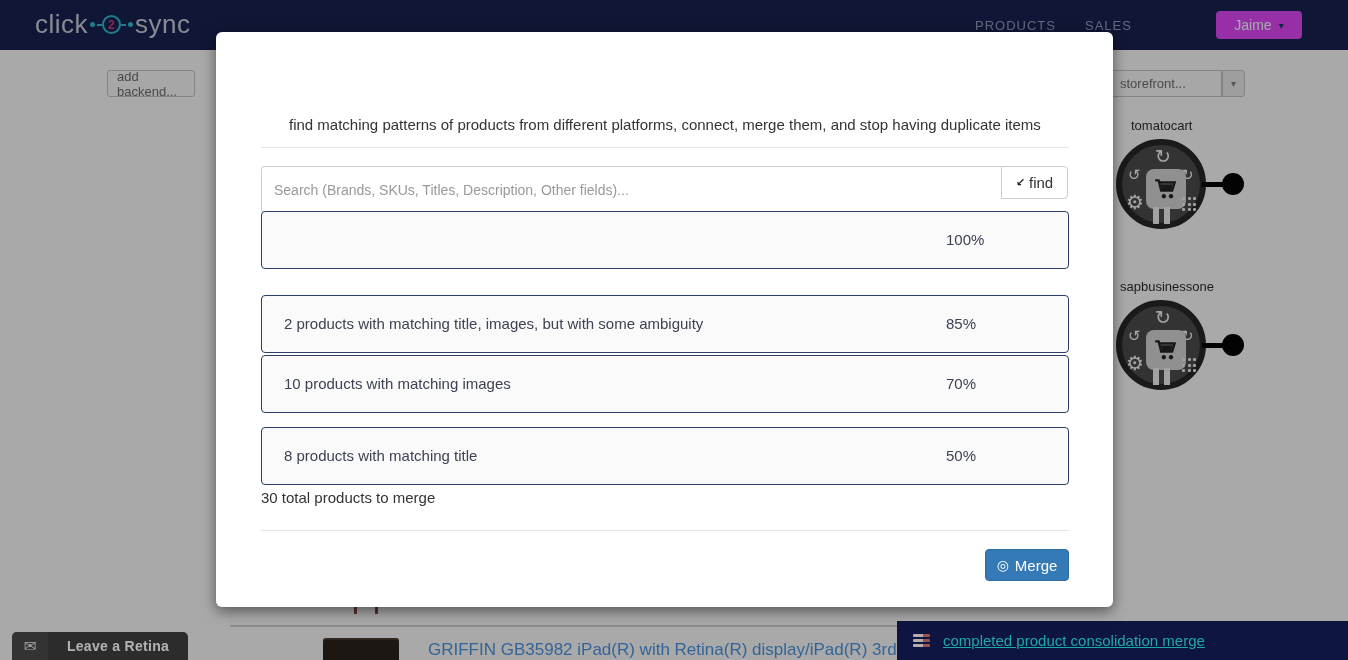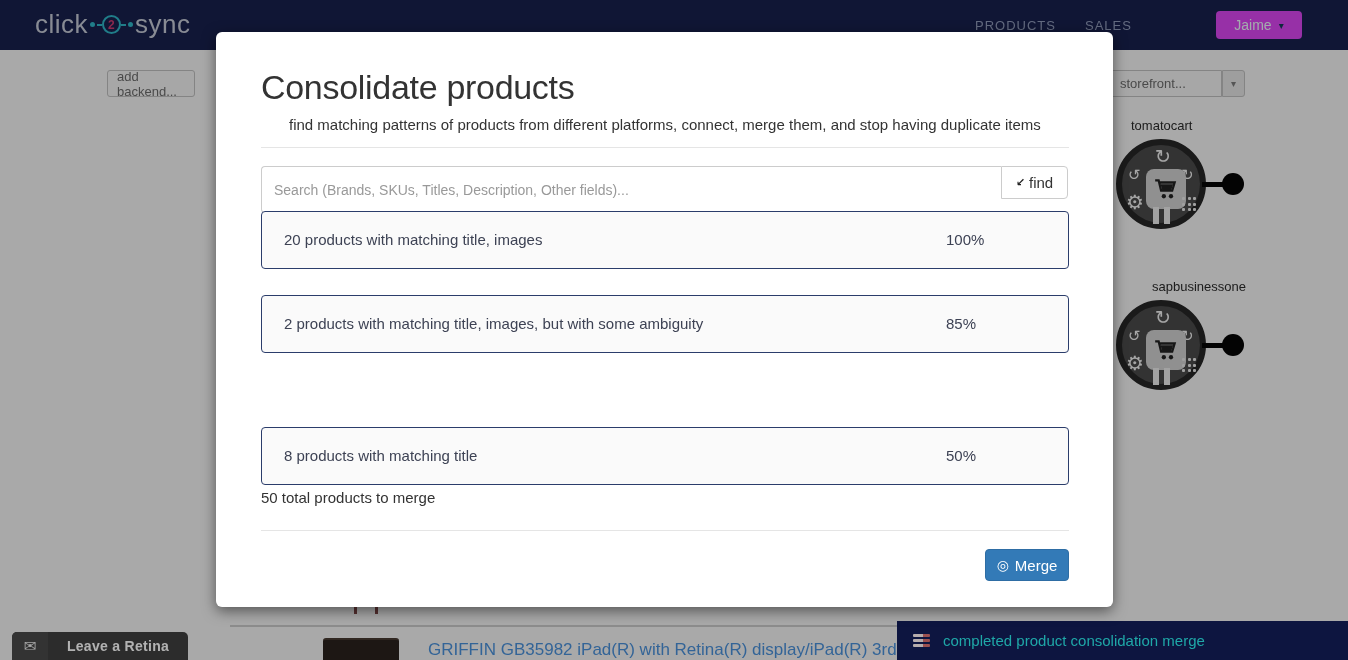--- a/index.html
+++ b/index.html
@@ -50,21 +50,21 @@
   .chat .icon-box { width:36px; height:28px; background:#4a4a4a; border-radius:5px 0 0 0; display:flex; align-items:center; justify-content:center; color:#f0f0f0; font-size:15px; }
   .chat .txt { flex:1; text-align:center; color:#ffffff; font-size:14px; font-weight:bold; letter-spacing:0.3px; }
 
   
   .overlay { position:absolute; inset:0; background:rgba(0,0,0,0.30); z-index:10; }
 
   
   .toast { position:absolute; left:897px; top:621px; width:451px; height:39px; background:#0d1540; z-index:15; display:flex; align-items:center; cursor:pointer; }
   .toast .bars { margin-left:16px; width:17px; display:flex; flex-direction:column; gap:2px; }
   .toast .bars i { height:3px; border-radius:1px; background:linear-gradient(to right,#b5acac 60%,#9c5050 60%); }
-  .toast .msg { margin-left:13px; font-size:15px; color:#1fa8a8; }
+  .toast .msg { margin-left:13px; font-size:15px; color:#1fa8a8;text-decoration:underline; }
 
   
   .modal { position:absolute; left:216px; top:32px; width:897px; height:575px; background:#ffffff; border-radius:6px; box-shadow:0 4px 14px rgba(0,0,0,0.5); z-index:20; }
   .m-title { position:absolute; left:45px; top:36px; font-size:34px; font-weight:300; color:#333333; letter-spacing:-0.3px; }
   .m-sub { position:absolute; left:45px; top:84px; font-size:15px; color:#333333;margin-left:28px; }
   .m-hr { position:absolute; left:45px; width:808px; height:1px; background:#e5e5e5; }
   .m-hr1 { top:115px; }
   .m-hr2 { top:498px; }
 
   .m-search { position:absolute; left:45px; top:134px; width:807px; height:33px; display:flex; }
@@ -135,21 +135,21 @@
         <i></i>
       </div>
     <div class="n-pause">
         <i></i>
         <i></i>
       </div>
   </div>
   <div class="conn-line" style="left:1202px; top:182px; width:24px;"></div>
   <div class="conn-dot" style="left:1222px; top:173px;"></div>
 
-  <div class="node-label" style="left:1120px; top:279px;margin-left:32px;">sapbusinessone</div>
+  <div class="node-label" style="left:1120px; top:279px;">sapbusinessone</div>
   <div class="node" style="left:1116px; top:300px;">
     <span class="nicon n-refresh">↻</span>
     <span class="nicon n-out">↺</span>
     <span class="nicon n-in">↻</span>
     <span class="nicon n-gear">⚙</span>
     <div class="n-center">
       <svg width="26" height="26" viewBox="0 0 24 24">
           <path d="M2 4h3.2l2.3 9.5h10.2l2.3-7.5H6" fill="none" stroke="#222" stroke-width="2.1"></path>
           <path d="M7 7.5h11.6l-1.7 5.5H8.4z" fill="#222"></path>
           <circle cx="10" cy="18.7" r="2" fill="#222"></circle>
@@ -194,45 +194,47 @@
 <div class="toast">
   <div class="bars">
       <i></i>
       <i></i>
       <i></i>
     </div>
   <span class="msg">completed product consolidation merge</span>
 </div>
 
 <div class="modal">
-  <div class="m-title">Consolidate products</div>
   <div class="m-sub">find matching patterns of products from different platforms, connect, merge them, and stop having duplicate items</div>
   <div class="m-hr m-hr1"></div>
 
   <div class="m-search">
     <input type="text" placeholder="Search (Brands, SKUs, Titles, Description, Other fields)..." style="">
     <div class="m-find">
       <span class="fi glyph">↙</span>
       <span>find</span>
     </div>
   </div>
 
   <div class="m-row" style="top:179px;">
-    <span class="lbl">20 products with matching title, images</span>
     <span class="pct">100%</span>
   </div>
   <div class="m-row" style="top:263px;">
     <span class="lbl">2 products with matching title, images, but with some ambiguity</span>
     <span class="pct">85%</span>
   </div>
+  <div class="m-row" style="top:323px;">
+    <span class="lbl">10 products with matching images</span>
+    <span class="pct">70%</span>
+  </div>
   <div class="m-row" style="top:395px;">
     <span class="lbl">8 products with matching title</span>
     <span class="pct">50%</span>
   </div>
 
-  <div class="m-total">50 total products to merge</div>
+  <div class="m-total">30 total products to merge</div>
   <div class="m-hr m-hr2"></div>
 
   <div class="m-merge">
     <span class="mi glyph">◎</span>
     <span>Merge</span>
   </div>
 </div>
 
 </body></html>

